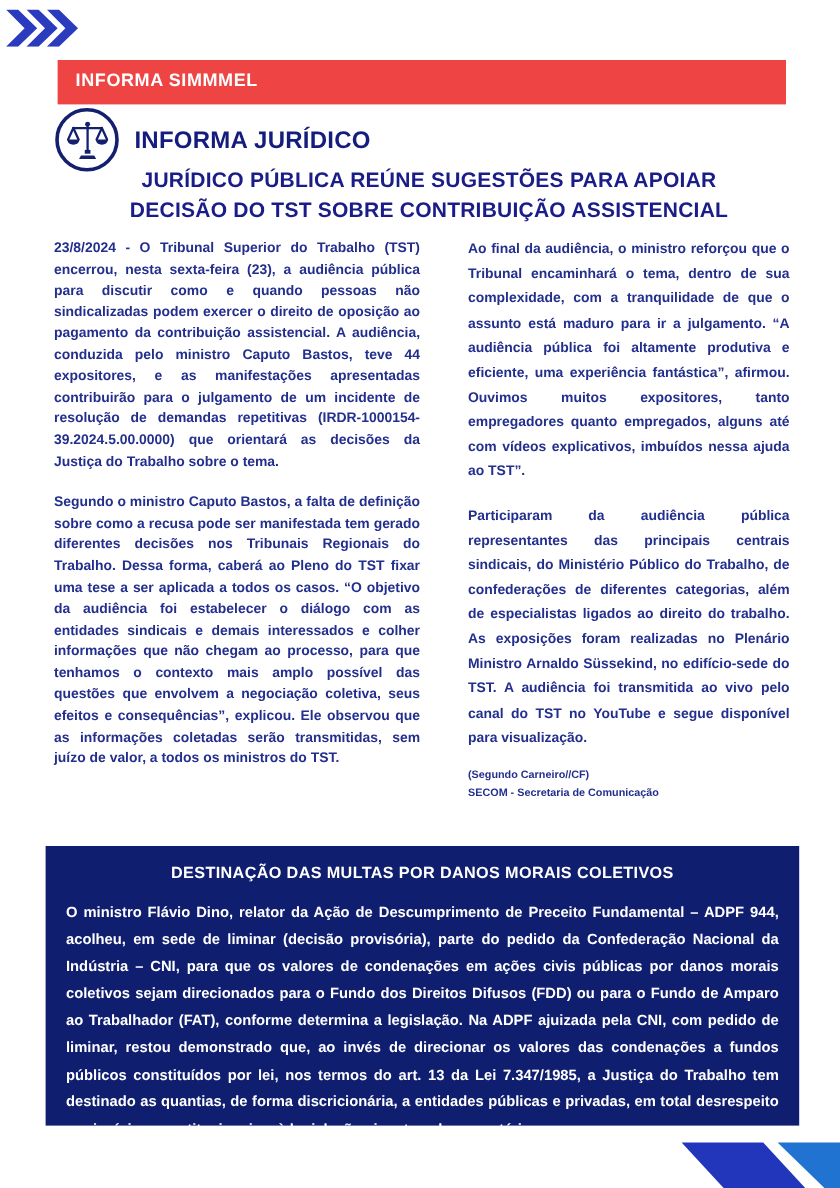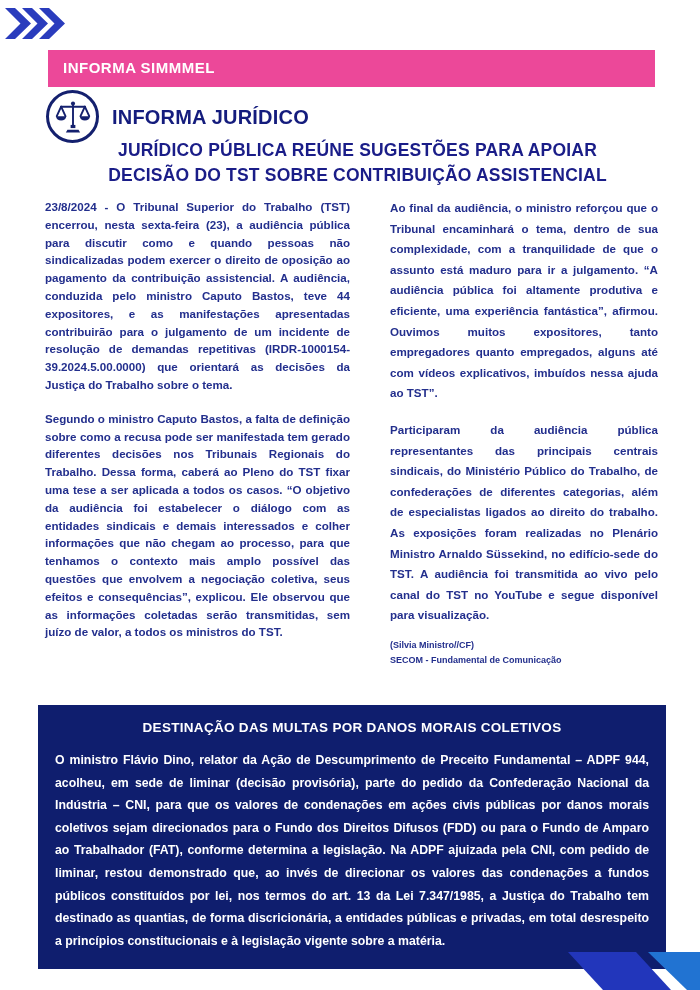--- a/index.html
+++ b/index.html
@@ -14,21 +14,21 @@
   }
   .chevrons {
     position: absolute;
     left: 5px; top: 8px;
     width: 60px; height: 31px;
   }
   .banner {
     position: absolute;
     left: 48px; top: 50px;
     width: 607px; height: 37px;
-    background: #ec4899;
+    background: #ef4444;
     color: #ffffff;
     font-size: 15px;
     font-weight: bold;
     letter-spacing: 0.5px;
     line-height: 35px;
     padding-left: 15px;
   }
   .logo-circle {
     position: absolute;
     left: 46px; top: 90px;
@@ -75,21 +75,21 @@
     margin-top: 12px;
     font-size: 9px;
     line-height: 15px;
     text-align: left;
     color: #232f8d;
     font-weight: bold;
   }
   .highlight-box {
     position: absolute;
     left: 38px; top: 705px;
-    width: 628px; height: 264px;
+    width: 628px; height: 233px;
     background: #0f1e6e;
     color: #ffffff;
     padding: 15px 17px 0 17px;
   }
   .highlight-title {
     text-align: center;
     font-size: 13.5px;
     font-weight: bold;
     letter-spacing: 0.3px;
   }
@@ -150,22 +150,22 @@
 
 <div class="columns" data-interactable="false">
   <div class="col col-left" data-interactable="false">
     <p data-interactable="false">23/8/2024 - O Tribunal Superior do Trabalho (TST) encerrou, nesta sexta-feira (23), a audiência pública para discutir como e quando pessoas não sindicalizadas podem exercer o direito de oposição ao pagamento da contribuição assistencial. A audiência, conduzida pelo ministro Caputo Bastos, teve 44 expositores, e as manifestações apresentadas contribuirão para o julgamento de um incidente de resolução de demandas repetitivas (IRDR-1000154-39.2024.5.00.0000) que orientará as decisões da Justiça do Trabalho sobre o tema.</p>
     <p data-interactable="false">Segundo o ministro Caputo Bastos, a falta de definição sobre como a recusa pode ser manifestada tem gerado diferentes decisões nos Tribunais Regionais do Trabalho. Dessa forma, caberá ao Pleno do TST fixar uma tese a ser aplicada a todos os casos. “O objetivo da audiência foi estabelecer o diálogo com as entidades sindicais e demais interessados e colher informações que não chegam ao processo, para que tenhamos o contexto mais amplo possível das questões que envolvem a negociação coletiva, seus efeitos e consequências”, explicou. Ele observou que as informações coletadas serão transmitidas, sem juízo de valor, a todos os ministros do TST.</p>
   </div>
   <div class="col col-right" data-interactable="false">
     <p data-interactable="false">Ao final da audiência, o ministro reforçou que o Tribunal encaminhará o tema, dentro de sua complexidade, com a tranquilidade de que o assunto está maduro para ir a julgamento. “A audiência pública foi altamente produtiva e eficiente, uma experiência fantástica”, afirmou. Ouvimos muitos expositores, tanto empregadores quanto empregados, alguns até com vídeos explicativos, imbuídos nessa ajuda ao TST”.</p>
     <p data-interactable="false">Participaram da audiência pública representantes das principais centrais sindicais, do Ministério Público do Trabalho, de confederações de diferentes categorias, além de especialistas ligados ao direito do trabalho. As exposições foram realizadas no Plenário Ministro Arnaldo Süssekind, no edifício-sede do TST. A audiência foi transmitida ao vivo pelo canal do TST no YouTube e segue disponível para visualização.</p>
     <div class="byline-block" data-interactable="false">
-      <div data-interactable="false">(Silvia Ministro//CF)</div>
-      <div data-interactable="false">SECOM - Fundamental de Comunicação</div>
+      <div data-interactable="false">(Segundo Carneiro//CF)</div>
+      <div data-interactable="false">SECOM - Secretaria de Comunicação</div>
     </div>
   </div>
 </div>
 
 <div class="highlight-box" data-interactable="false">
   <div class="highlight-title" data-interactable="false">DESTINAÇÃO DAS MULTAS POR DANOS MORAIS COLETIVOS</div>
   <div class="highlight-body" data-interactable="false">O ministro Flávio Dino, relator da Ação de Descumprimento de Preceito Fundamental – ADPF 944, acolheu, em sede de liminar (decisão provisória), parte do pedido da Confederação Nacional da Indústria – CNI, para que os valores de condenações em ações civis públicas por danos morais coletivos sejam direcionados para o Fundo dos Direitos Difusos (FDD) ou para o Fundo de Amparo ao Trabalhador (FAT), conforme determina a legislação. Na ADPF ajuizada pela CNI, com pedido de liminar, restou demonstrado que, ao invés de direcionar os valores das condenações a fundos públicos constituídos por lei, nos termos do art. 13 da Lei 7.347/1985, a Justiça do Trabalho tem destinado as quantias, de forma discricionária, a entidades públicas e privadas, em total desrespeito a princípios constitucionais e à legislação vigente sobre a matéria.</div>
 </div>
 
 <svg class="stripes" viewBox="0 0 200 50" data-interactable="false" aria-hidden="true">

